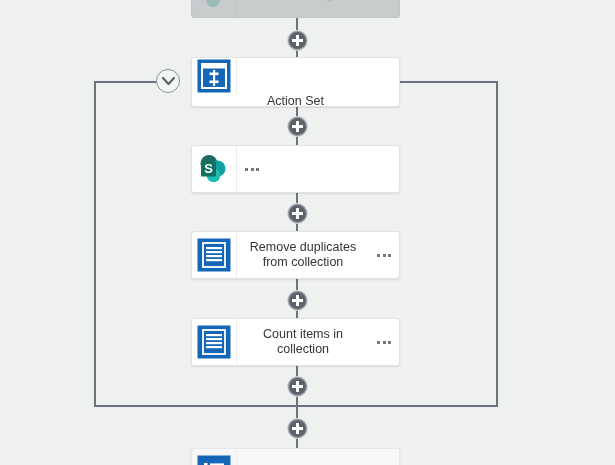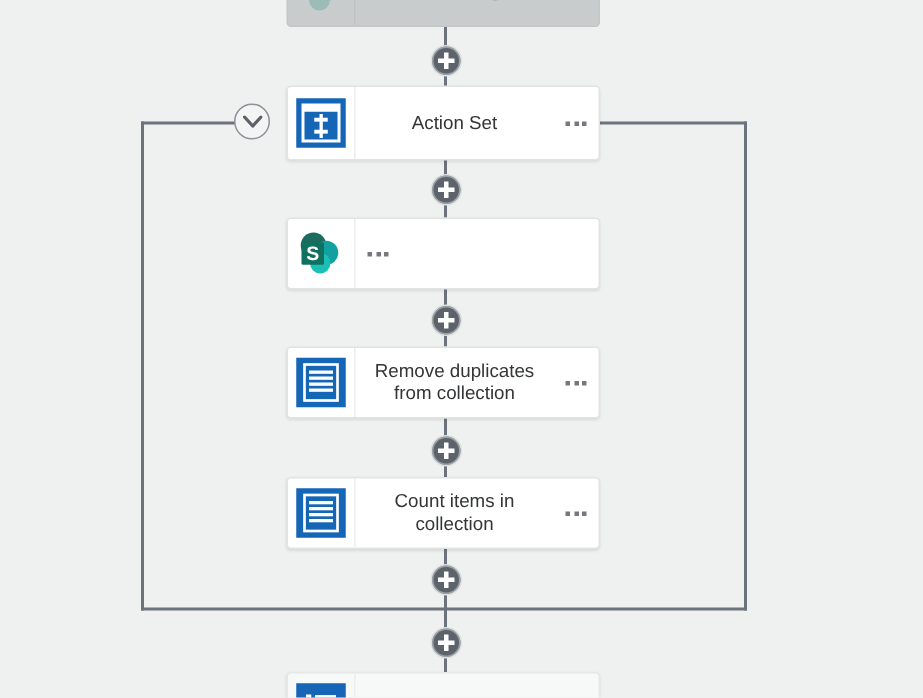--- a/index.html
+++ b/index.html
@@ -209,21 +209,21 @@
         <circle cx="17" cy="24" r="7" fill="#9cbcb8"></circle>
         <rect x="9" y="11" width="13" height="13" rx="1" fill="#b9c4c5"></rect>
       </svg>
     </div>
     <div class="node-title">Get a manager</div>
     <div class="node-menu">
       
     </div>
   </div>
 
-  <div class="node node-h50" style="top:57px;">
+  <div class="node node-h50" style="top:57px;flex-direction:column;">
     <div class="node-icon">
       <svg class="glyph" viewBox="0 0 36 36">
         <rect x="1.5" y="1.5" width="33" height="33" fill="#1566b7"></rect>
         <rect x="6" y="6" width="24" height="24" fill="none" stroke="#ffffff" stroke-width="2"></rect>
         <rect x="6" y="6" width="24" height="4.5" fill="#ffffff"></rect>
         <rect x="17" y="12" width="2.2" height="16" fill="#ffffff"></rect>
         <rect x="13.5" y="14.5" width="9" height="2.6" fill="#ffffff"></rect>
         <rect x="13.5" y="22.5" width="9" height="2.6" fill="#ffffff"></rect>
       </svg>
     </div>

